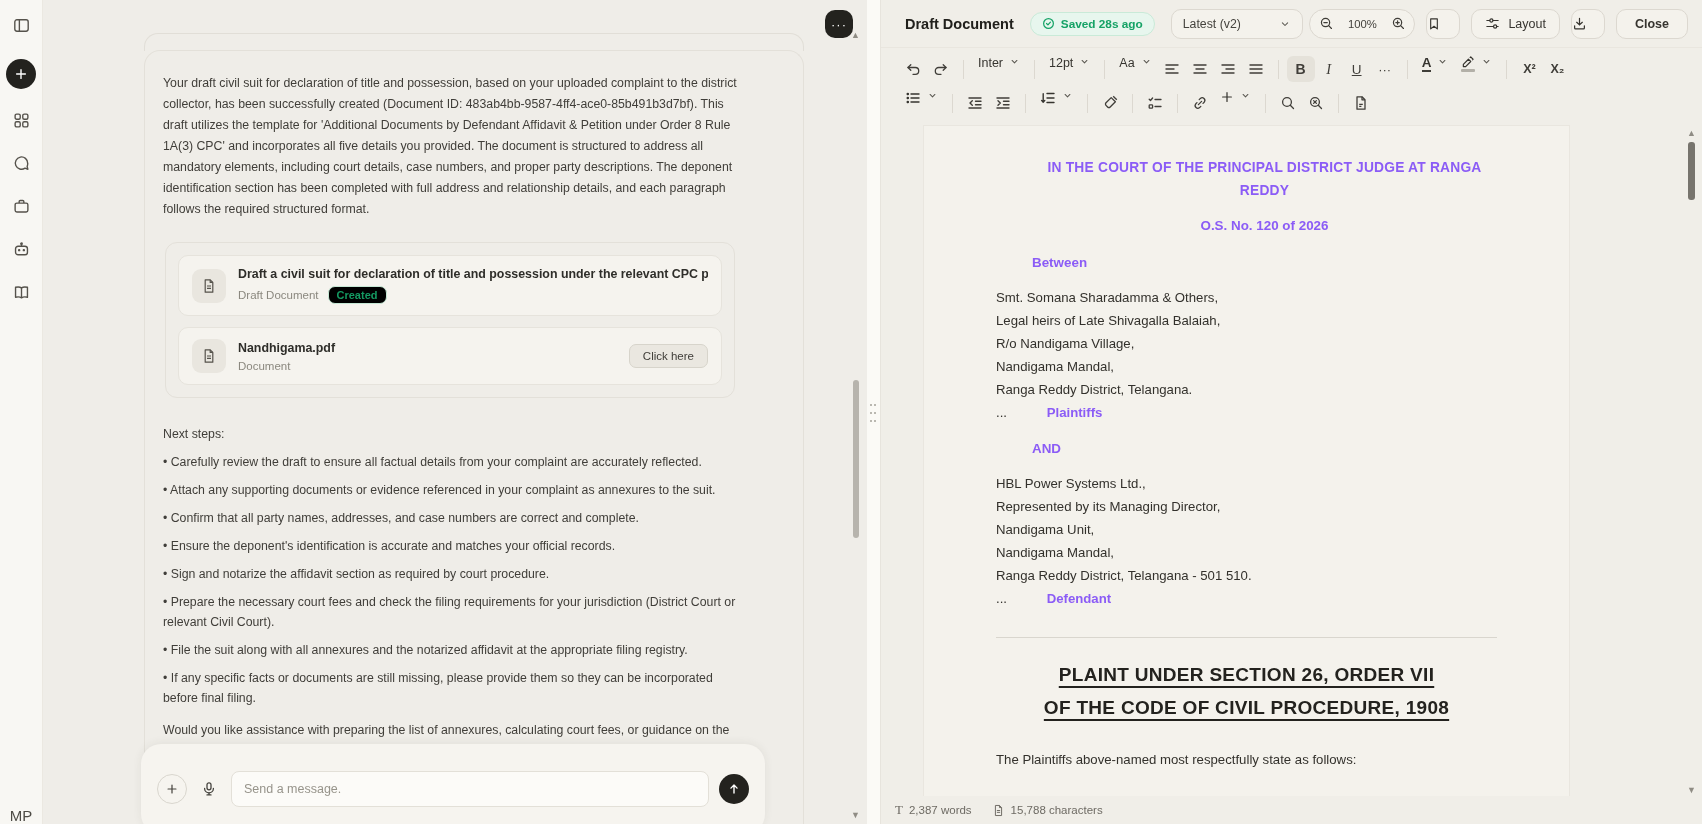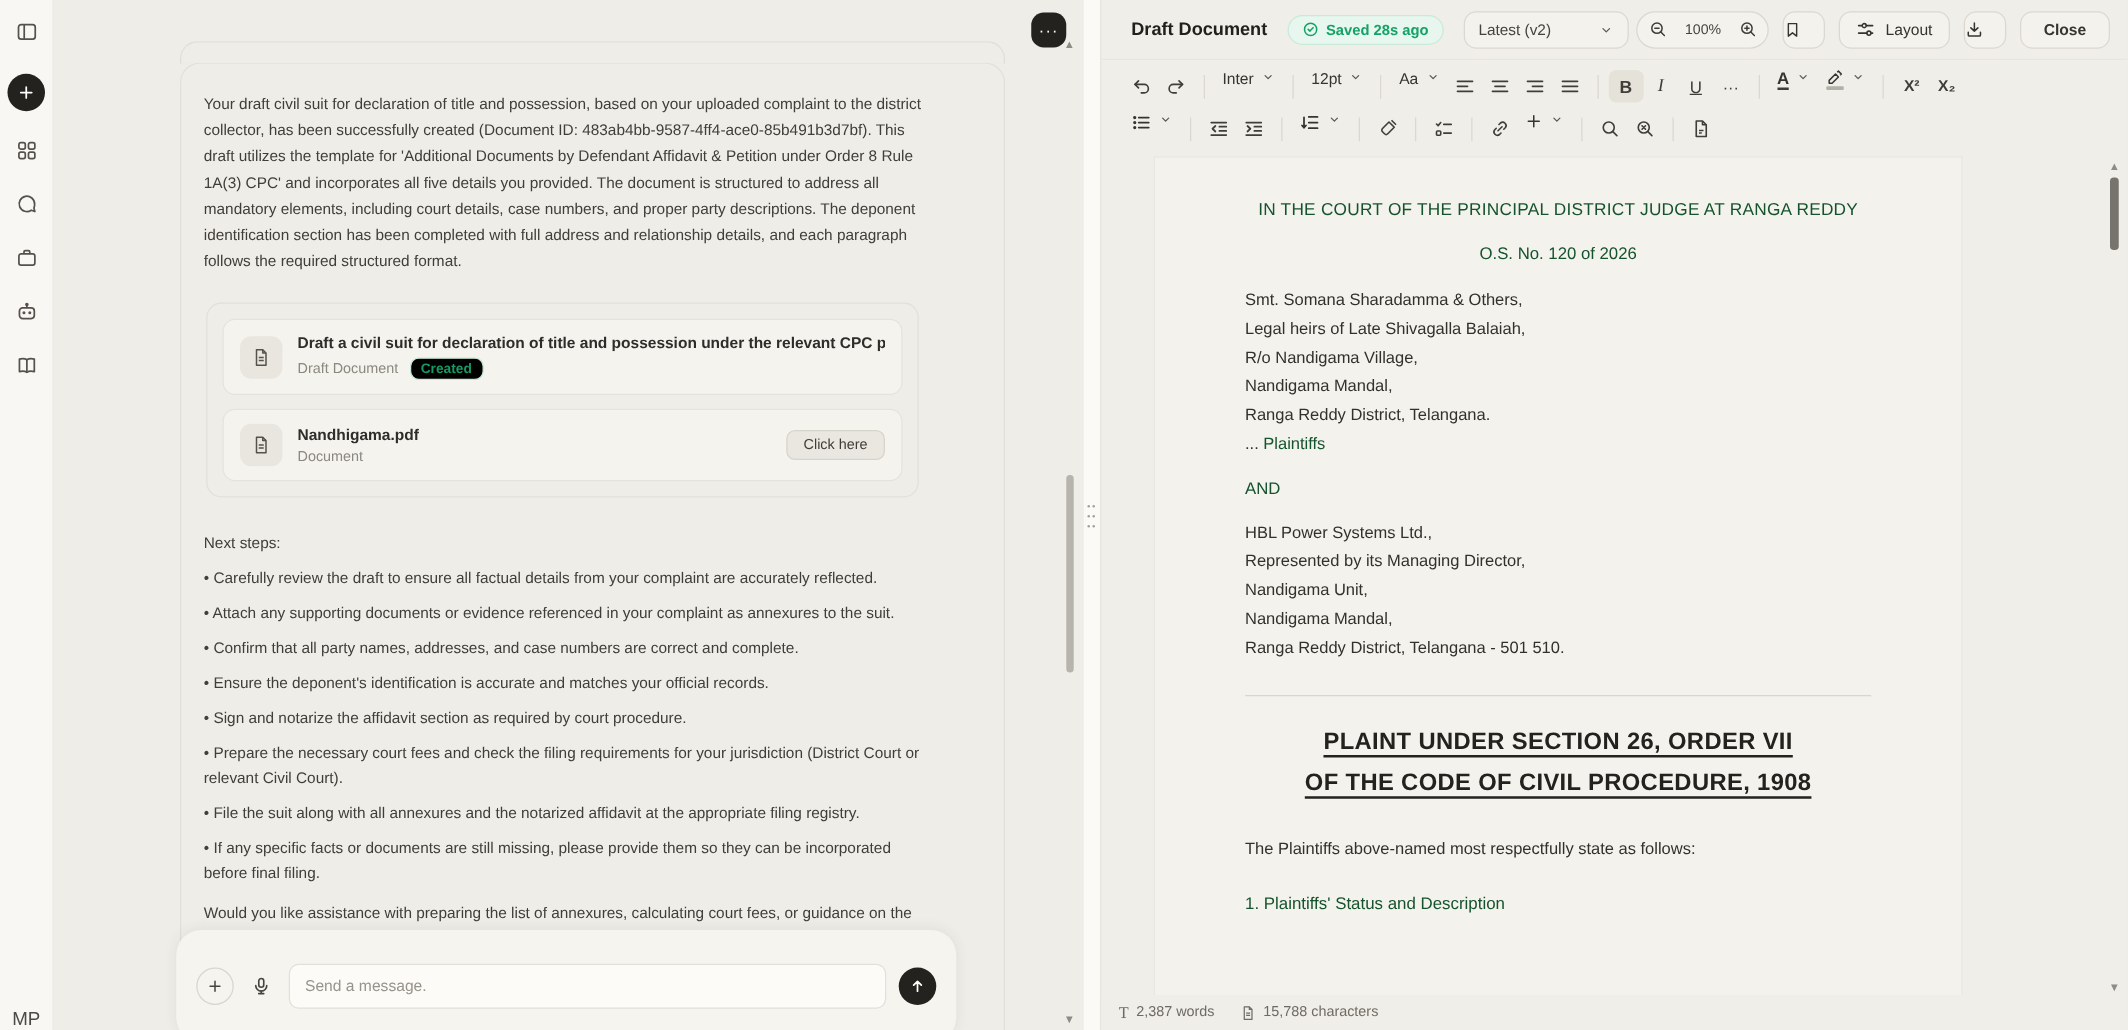--- a/index.html
+++ b/index.html
@@ -84,21 +84,21 @@
   .u-glyph { text-decoration:underline; font-size:13.5px; }
   .sup-glyph, .sub-glyph { font-size:12.5px; font-weight:bold; }
   .colorA { font-size:13.5px; font-weight:bold; border-bottom:2.5px solid #3f3d38; line-height:1.05; }
   .hl-wrap { display:flex; flex-direction:column; align-items:center; }
   .hl-bar { width:14px; height:3px; background:#b3b0a8; border-radius:1px; margin-top:1px; }
 
   
   .page { position:absolute; left:42px; top:125px; width:647px; height:699px; background:#f4f2ec; border:1px solid #e9e6df; border-bottom:none; padding:30px 72px 0 72px; }
   .doc { color:#33312c; font-size:13.2px; line-height:23px; }
   .doc .center { text-align:center; }
-  .doc .b { font-weight:normal; color:#14532d; }
+  .doc .b { font-weight:bold; color:#8b5cf6;margin-left:36px; }
   .doc-title { font-size:13.8px; letter-spacing:.2px; margin-bottom:12px; }
   .doc-case { font-size:13.4px; margin-bottom:14px; }
   .doc-label { margin:13px 0 12px; font-size:13.4px; }
   .party-block { margin-bottom:0; }
   .suffix-line { margin-bottom:12px; }
   .doc hr { border:none; border-top:1px solid #d9d6ce; margin:27px 0 0; }
   .doc-heading { text-align:center; font-size:19px; font-weight:bold; color:#23221e; line-height:33px; margin-top:20px; letter-spacing:.3px; }
   .doc-heading span { text-decoration:underline; text-underline-offset:5px; text-decoration-thickness:2px; }
   .doc-intro { margin-top:24px; }
   .doc-sec { margin-top:21px; font-size:13.5px; }
@@ -482,36 +482,38 @@
             <path d="M9 1.8v3h3"></path>
             <path d="M6.2 9.4h3.6M6.2 11.4h2.2"></path>
           </svg>
       </div>
     </div>
 
     <div class="page">
       <div class="doc">
         <div class="center b doc-title">IN THE COURT OF THE PRINCIPAL DISTRICT JUDGE AT RANGA REDDY</div>
         <div class="center b doc-case">O.S. No. 120 of 2026</div>
+        <div class="b doc-label">Between</div>
         <div class="party-block">
           <div>Smt. Somana Sharadamma &amp; Others,</div>
           <div>Legal heirs of Late Shivagalla Balaiah,</div>
           <div>R/o Nandigama Village,</div>
           <div>Nandigama Mandal,</div>
           <div>Ranga Reddy District, Telangana.</div>
         </div>
         <div class="suffix-line"><span>...</span> <span class="b">Plaintiffs</span></div>
         <div class="b doc-label">AND</div>
         <div class="party-block">
           <div>HBL Power Systems Ltd.,</div>
           <div>Represented by its Managing Director,</div>
           <div>Nandigama Unit,</div>
           <div>Nandigama Mandal,</div>
           <div>Ranga Reddy District, Telangana - 501 510.</div>
         </div>
+        <div class="suffix-line"><span>...</span> <span class="b">Defendant</span></div>
         <hr>
         <div class="doc-heading">
           <span>PLAINT UNDER SECTION 26, ORDER VII</span><br>
           <span>OF THE CODE OF CIVIL PROCEDURE, 1908</span>
         </div>
         <div class="doc-intro">The Plaintiffs above-named most respectfully state as follows:</div>
         <div class="b doc-sec">1. Plaintiffs' Status and Description</div>
       </div>
     </div>
 

